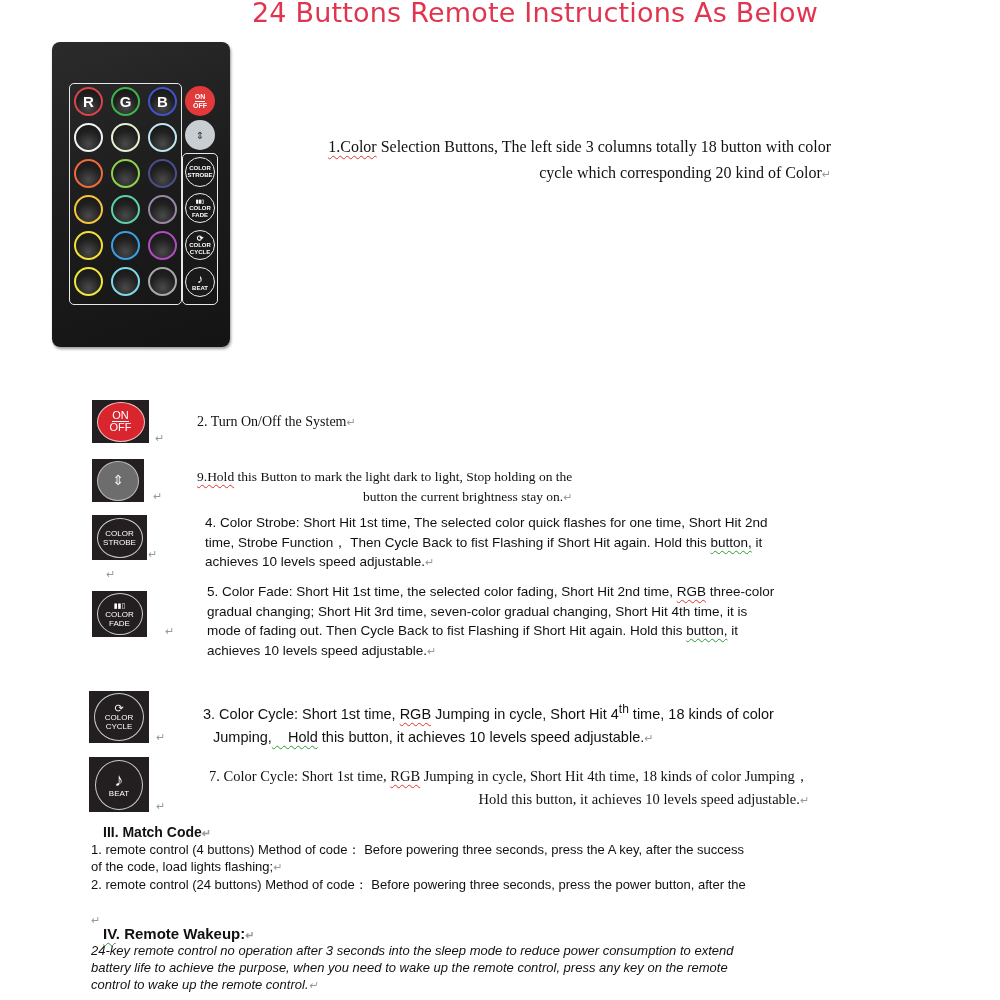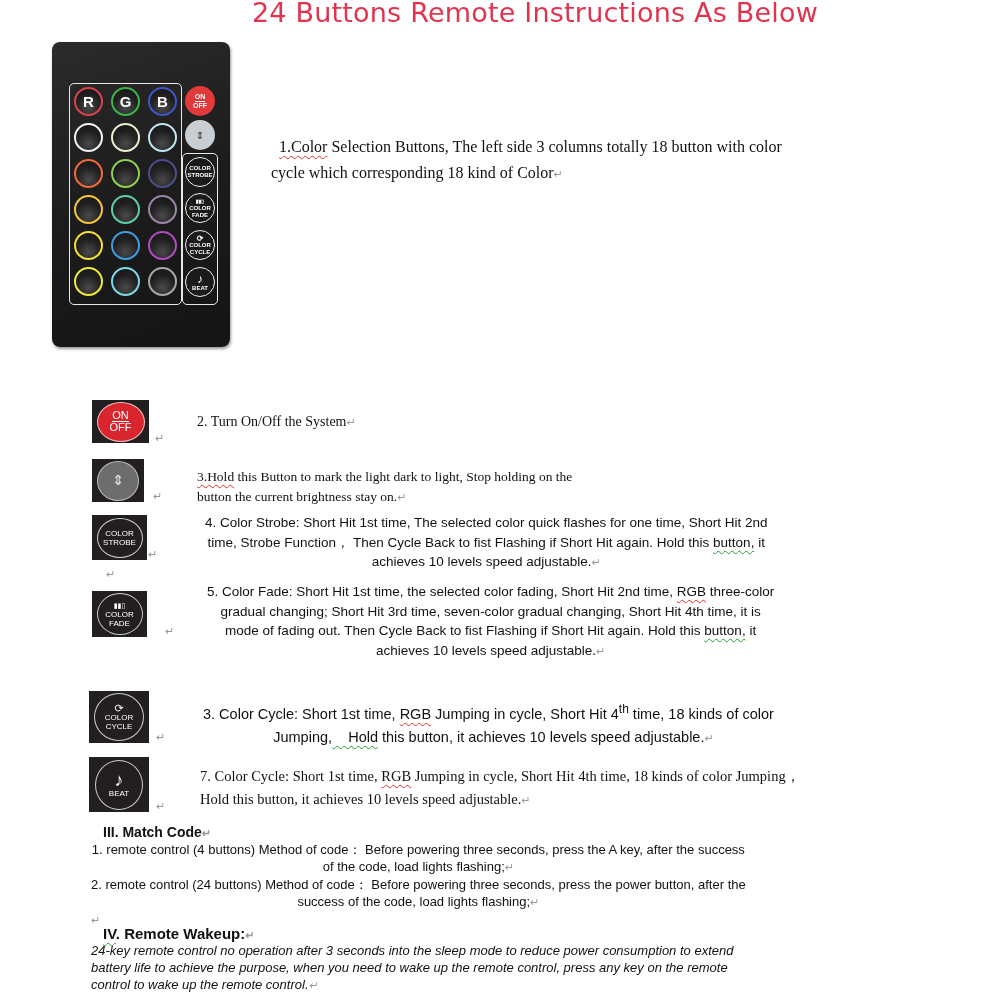--- a/index.html
+++ b/index.html
@@ -45,22 +45,22 @@
       position: absolute; width: 30px; height: 30px; border-radius: 50%;
       background: #e23a3a; color: #fff; font-size: 7px; font-weight: bold;
       display: flex; flex-direction: column; justify-content: center; align-items: center; line-height: 8px;
     }
     .dimmer {
       position: absolute; width: 30px; height: 30px; border-radius: 50%;
       background: #c9ced3; color: #333; font-size: 10px;
       display: flex; justify-content: center; align-items: center;
     }
     
-    .serif { font-family: "Liberation Serif", serif; }
-    .sans { font-family: "Liberation Sans", sans-serif; text-align: center; }
+    .serif { font-family: "Liberation Serif", serif; text-align: right; }
+    .sans { font-family: "Liberation Sans", sans-serif; }
     .p1 { left: 271px; top: 134px; width: 560px; font-size: 16px; line-height: 26px; }
     .squig { text-decoration: underline wavy #d33; text-decoration-thickness: 1px; text-underline-offset: 3px; }
     .gsquig { text-decoration: underline wavy #2a9a3a; text-decoration-thickness: 1px; text-underline-offset: 3px; }
     .ret { color: #999; font-size: 11px; }
     .icon-box {
       position: absolute; background: #231f20; display: flex; justify-content: center; align-items: center;
     }
     .icon-circle {
       border-radius: 50%; display: flex; flex-direction: column; justify-content: center; align-items: center;
       color: #fff; font-size: 8px; line-height: 9px; text-align: center;
@@ -117,40 +117,40 @@
     <span>CYCLE</span>
   </div>
   <div class="side-btn" style="left:133px; top:225px;">
     <span style="font-size:12px; line-height:12px;">♪</span>
     <span>BEAT</span>
   </div>
 </div>
 
 <div class="abs p1 serif">
   <div>&nbsp;&nbsp;<span class="squig">1.Color</span><span> Selection Buttons, The left side 3 columns totally 18 button with color</span></div>
-  <div><span>cycle which corresponding 18 kind of Color</span><span class="ret">↵</span></div>
+  <div><span>cycle which corresponding 20 kind of Color</span><span class="ret">↵</span></div>
 </div>
 
 <div class="icon-box" style="left:92px; top:400px; width:57px; height:43px;">
   <div class="icon-circle" style="width:46px; height:38px; background:#d8252e; border:1.5px solid #f2c0c0; font-size:11px; line-height:11px;">
     <span style="border-bottom:1px solid #fff;">ON</span>
     <span>OFF</span>
   </div>
 </div>
 <span class="abs ret" style="left:155px; top:432px;">↵</span>
 <div class="step serif" style="left:197px; top:412px;">
   <span>2. Turn On/Off the System</span><span class="ret">↵</span>
 </div>
 
 <div class="icon-box" style="left:92px; top:459px; width:52px; height:43px;">
   <div class="icon-circle" style="width:40px; height:38px; background:#6d6d6d; border:1.5px solid #bbb; font-size:14px; color:#eee;">⇕</div>
 </div>
 <span class="abs ret" style="left:153px; top:490px;">↵</span>
 <div class="step serif" style="left:197px; top:467px; font-size:13.5px;">
-  <div><span class="squig">3.Hold</span><span> this Button to mark the light dark to light, Stop holding on the</span></div>
+  <div><span class="squig">9.Hold</span><span> this Button to mark the light dark to light, Stop holding on the</span></div>
   <div><span>button the current brightness stay on.</span><span class="ret">↵</span></div>
 </div>
 
 <div class="icon-box" style="left:92px; top:515px; width:55px; height:45px;">
   <div class="icon-circle" style="width:44px; height:38px; border:1.5px solid #ccc;">
     <span>COLOR</span>
     <span>STROBE</span>
   </div>
 </div>
 <span class="abs ret" style="left:148px; top:548px;">↵</span>
@@ -189,33 +189,32 @@
   <div style="padding-left:10px;"><span>Jumping,</span><span class="gsquig" style="white-space:pre;margin-top:48px;">    Hold</span><span> this button, it achieves 10 levels speed adjustable.</span><span class="ret">↵</span></div>
 </div>
 
 <div class="icon-box" style="left:89px; top:757px; width:60px; height:55px;">
   <div class="icon-circle" style="width:46px; height:48px; border:1.5px solid #ccc;">
     <span style="font-size:18px; line-height:18px;">♪</span>
     <span>BEAT</span>
   </div>
 </div>
 <span class="abs ret" style="left:156px; top:800px;">↵</span>
-<div class="step serif" style="left:200px; top:765px; font-size:14.5px; line-height:23px;">
+<div class="step serif" style="left:209px; top:765px; font-size:14.5px; line-height:23px;">
   <div><span>7. Color Cycle: Short 1st time, </span><span class="squig">RGB</span><span> Jumping in cycle, Short Hit 4th time, 18 kinds of color Jumping，</span></div>
   <div><span>Hold this button, it achieves  10 levels speed adjustable.</span><span class="ret">↵</span></div>
 </div>
 
 <div class="h3 sans" style="left:91px; top:824px;">
   <span>III. Match Code</span><span class="ret">↵</span>
 </div>
 <div class="body13 sans" style="left:91px; top:841px;">
   <div>1. remote control (4 buttons) Method of code：   Before powering three seconds, press the A key, after the success</div>
   <div><span>of the code, load lights flashing;</span><span class="ret">↵</span></div>
   <div>2. remote control (24 buttons) Method of code：   Before powering three seconds, press the power button, after the</div>
-  <div><span>success of the code, load lights flashing;</span><span class="ret">↵</span></div>
 </div>
 <span class="abs ret" style="left:91px; top:914px;">↵</span>
 
 <div class="h3 sans" style="left:91px; top:925px; font-size:15px;">
   <span class="gsquig">IV</span><span>. Remote Wakeup:</span><span class="ret">↵</span>
 </div>
 <div class="body13 sans" style="left:91px; top:942px; width:830px; text-align:justify;font-style:italic;">
   <div>24-key remote control no operation after 3 seconds into the sleep mode to reduce power consumption to extend</div>
   <div>battery life to achieve the purpose, when you need to wake up the remote control, press any key on the remote</div>
   <div><span>control to wake up the remote control.</span><span class="ret">↵</span></div>

